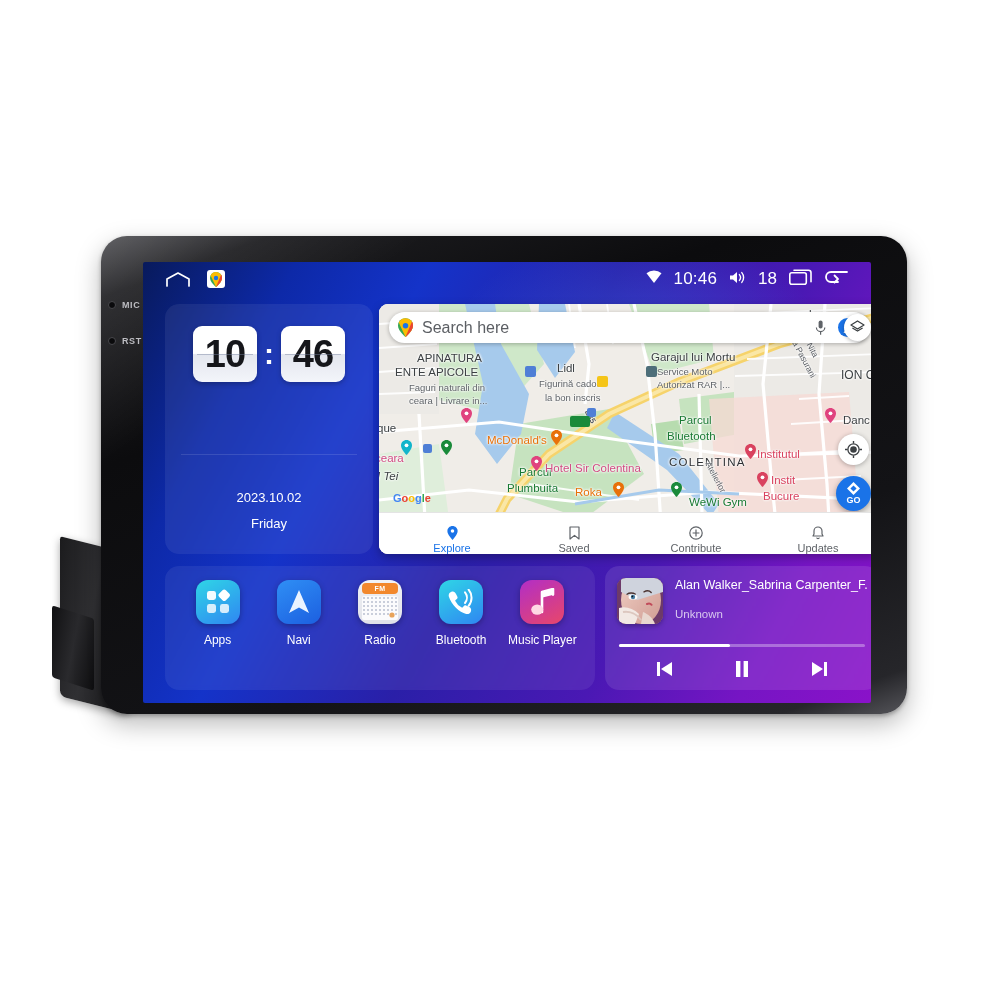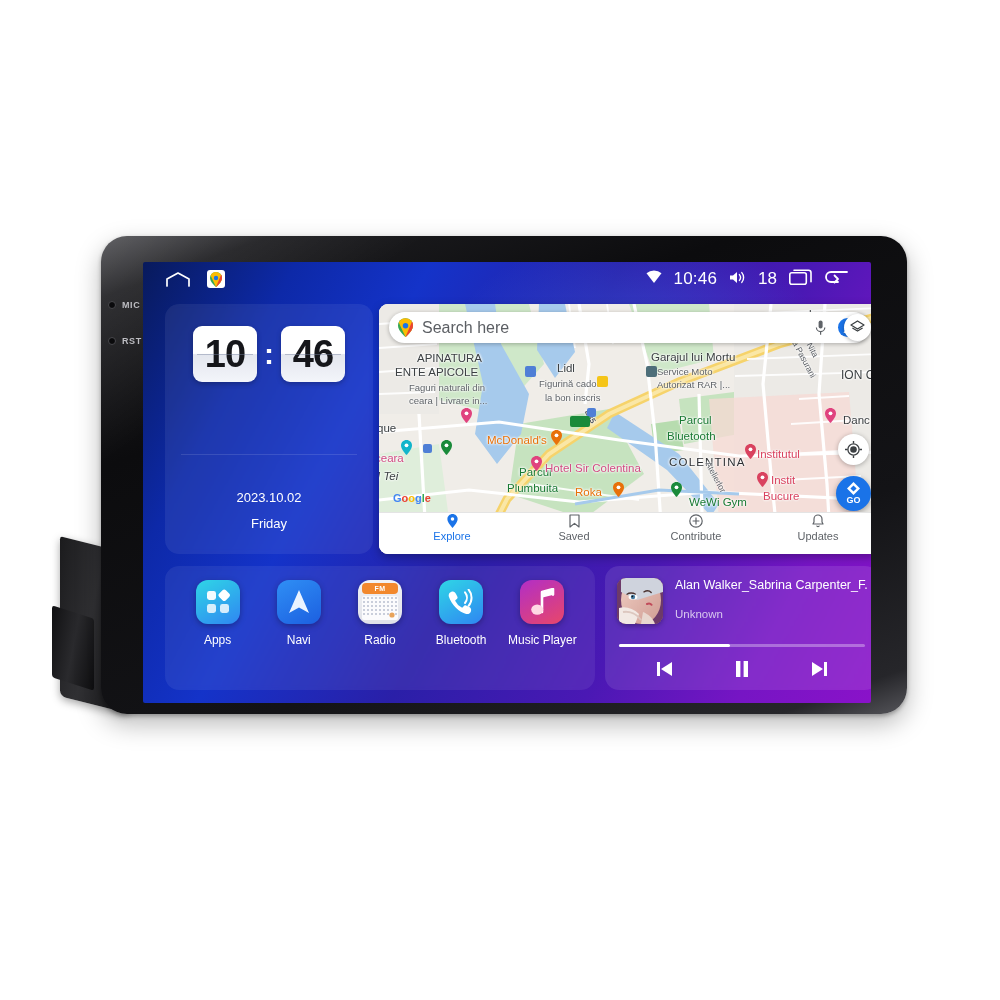--- a/index.html
+++ b/index.html
@@ -160,21 +160,21 @@
     box-shadow:0 1px 5px rgba(0,0,0,.3); z-index:6;
   }
   .go-btn{
     position:absolute; right:8px; top:172px; width:35px;height:35px;border-radius:50%;
     background:#1a73e8; display:flex;flex-direction:column;align-items:center;justify-content:center;
     box-shadow:0 2px 6px rgba(0,0,0,.35); z-index:6;
   }
   .go-txt{ color:#fff; font-size:9px; font-weight:700; line-height:1; margin-top:1px;}
   .map-nav {
     position:absolute; left:0; right:0; bottom:0; height:42px; background:#fff;
-    display:flex; align-items:flex-start; z-index:6;
+    display:flex; align-items:flex-end; z-index:6;
     border-top:1px solid #e4e4e4;
     padding-left:12px;
   }
   .mn-item { flex:1; text-align:center; }
   .mn-ico { height:15px; display:flex; align-items:center; justify-content:center; }
   .mn-lbl { font-size:11px; color:#5f6368; margin-top:2px; }
   .mn-item.active .mn-lbl { color:#1a73e8; }
   .gwm { position:absolute; left:14px; bottom:50px; z-index:5; font-size:11px; font-weight:700; }
 
   

